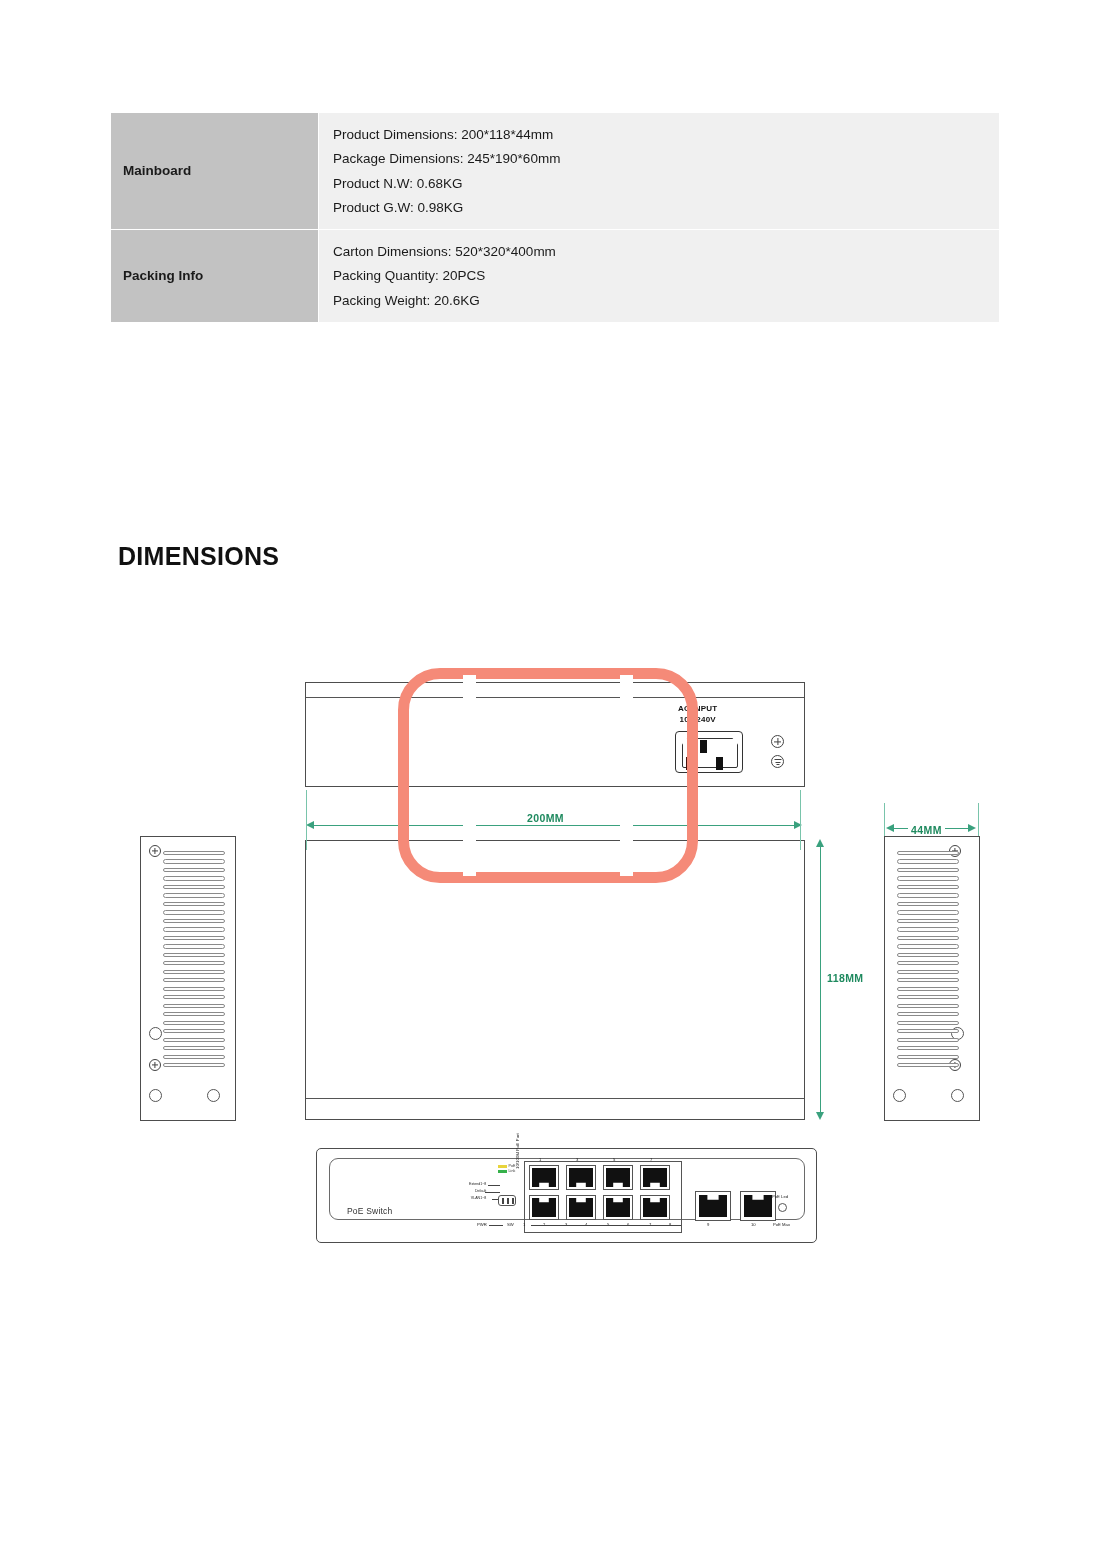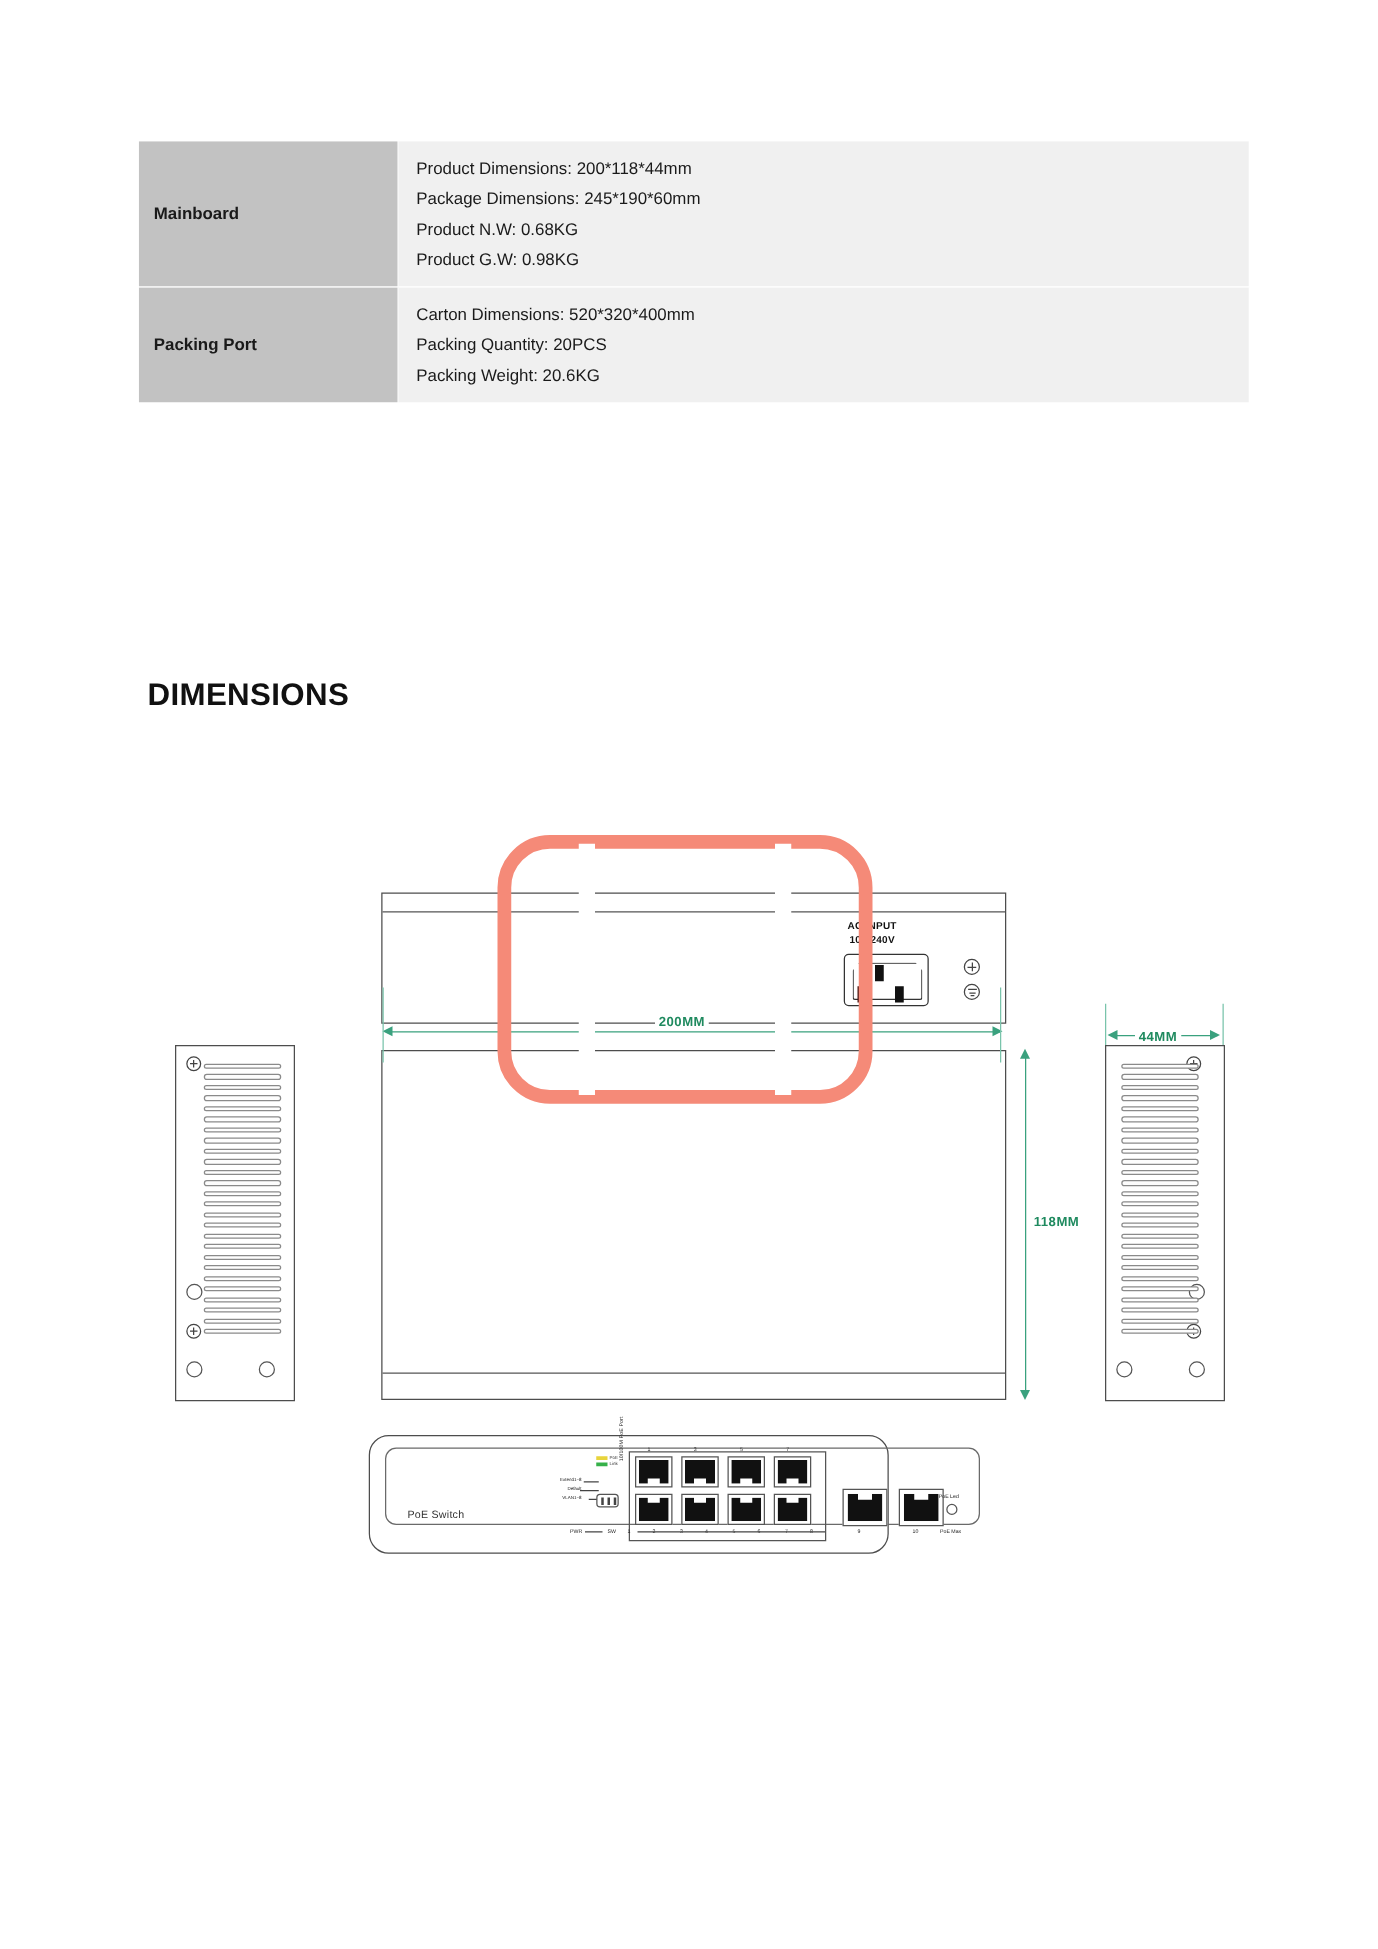--- a/index.html
+++ b/index.html
@@ -74,21 +74,21 @@
   .panel {
     position: absolute;
     border: 1px solid #4d4d4d;
     background: #ffffff;
     box-sizing: border-box;
   }
 
   
   .rear-view {
     left: 305px; top: 42px;
-    width: 500px; height: 105px; margin-top: 32px;
+    width: 500px; height: 105px;
   }
   .rear-inner-line {
     position: absolute;
     left: 0; right: 0; top: 14px;
     border-top: 1px solid #555;
   }
   .ac-label {
     position: absolute;
     left: 372px; top: 21px;
     font-size: 8px;
@@ -218,23 +218,23 @@
     position: absolute;
     width: 0; height: 0;
   }
   .arrow.left  { border-top: 4px solid transparent; border-bottom: 4px solid transparent; border-right: 8px solid #3aa17e; }
   .arrow.right { border-top: 4px solid transparent; border-bottom: 4px solid transparent; border-left: 8px solid #3aa17e; }
   .arrow.up    { border-left: 4px solid transparent; border-right: 4px solid transparent; border-bottom: 8px solid #3aa17e; }
   .arrow.down  { border-left: 4px solid transparent; border-right: 4px solid transparent; border-top: 8px solid #3aa17e; }
 
   
   .front-view {
-    left: 295px; top: 508px;
-    width: 416px; height: 95px;
-    border-radius: 16px;
+    left: 316px; top: 508px;
+    width: 501px; height: 95px;
+    border-radius: 5px;
   }
   .front-inner {
     position: absolute;
     left: 12px; top: 9px;
     width: 476px; height: 62px;
     border: 1px solid #6a6a6a;
     border-radius: 9px;
     box-sizing: border-box;
   }
   .brand {
@@ -402,21 +402,21 @@
     <tr>
       <td class="spec-label">Mainboard</td>
       <td class="spec-value">
         <div>Product Dimensions: 200*118*44mm</div>
         <div>Package Dimensions: 245*190*60mm</div>
         <div>Product N.W: 0.68KG</div>
         <div>Product G.W: 0.98KG</div>
       </td>
     </tr>
     <tr>
-      <td class="spec-label">Packing Port</td>
+      <td class="spec-label">Packing Info</td>
       <td class="spec-value">
         <div>Carton Dimensions: 520*320*400mm</div>
         <div>Packing Quantity: 20PCS</div>
         <div>Packing Weight: 20.6KG</div>
       </td>
     </tr>
   </tbody>
 </table>
 
 <div class="section-title">DIMENSIONS</div>

